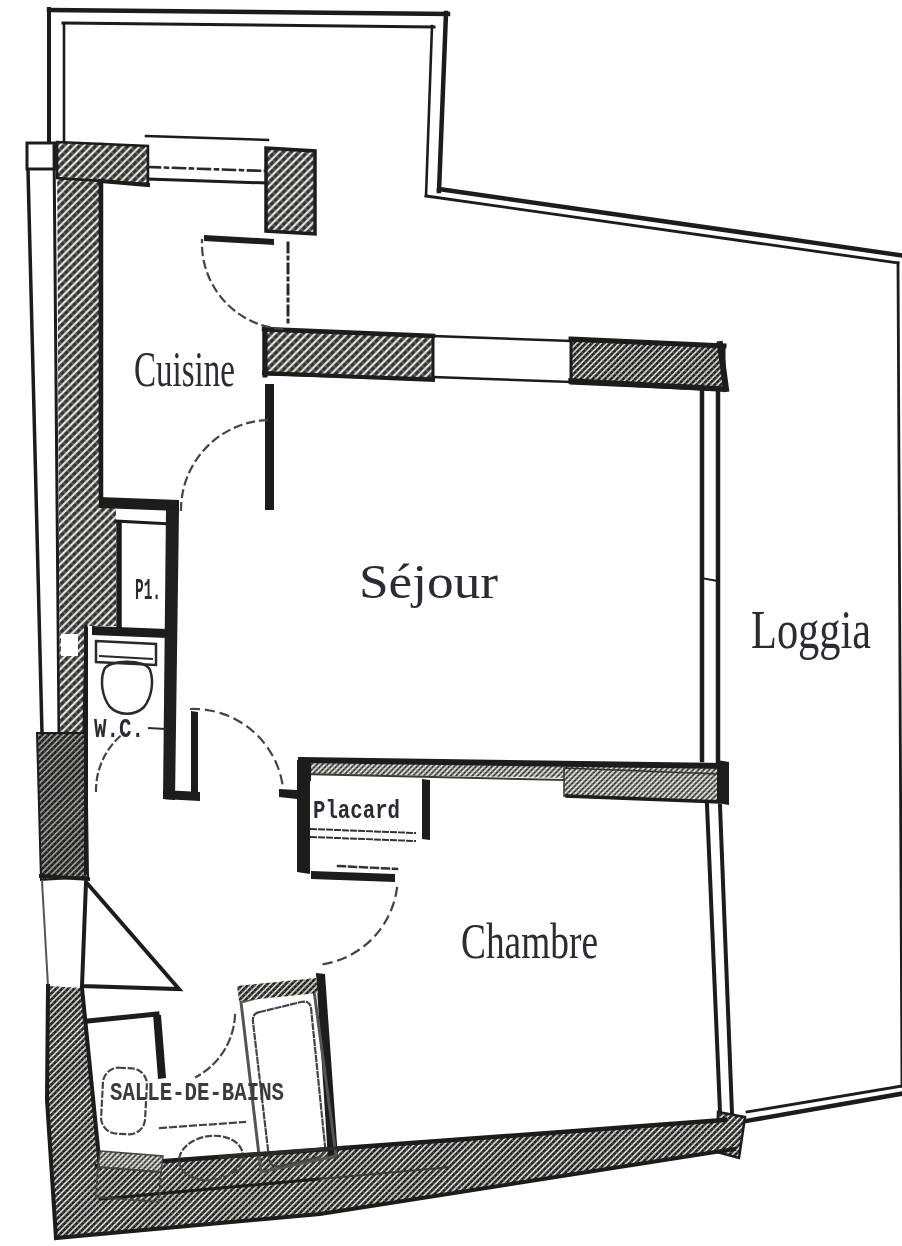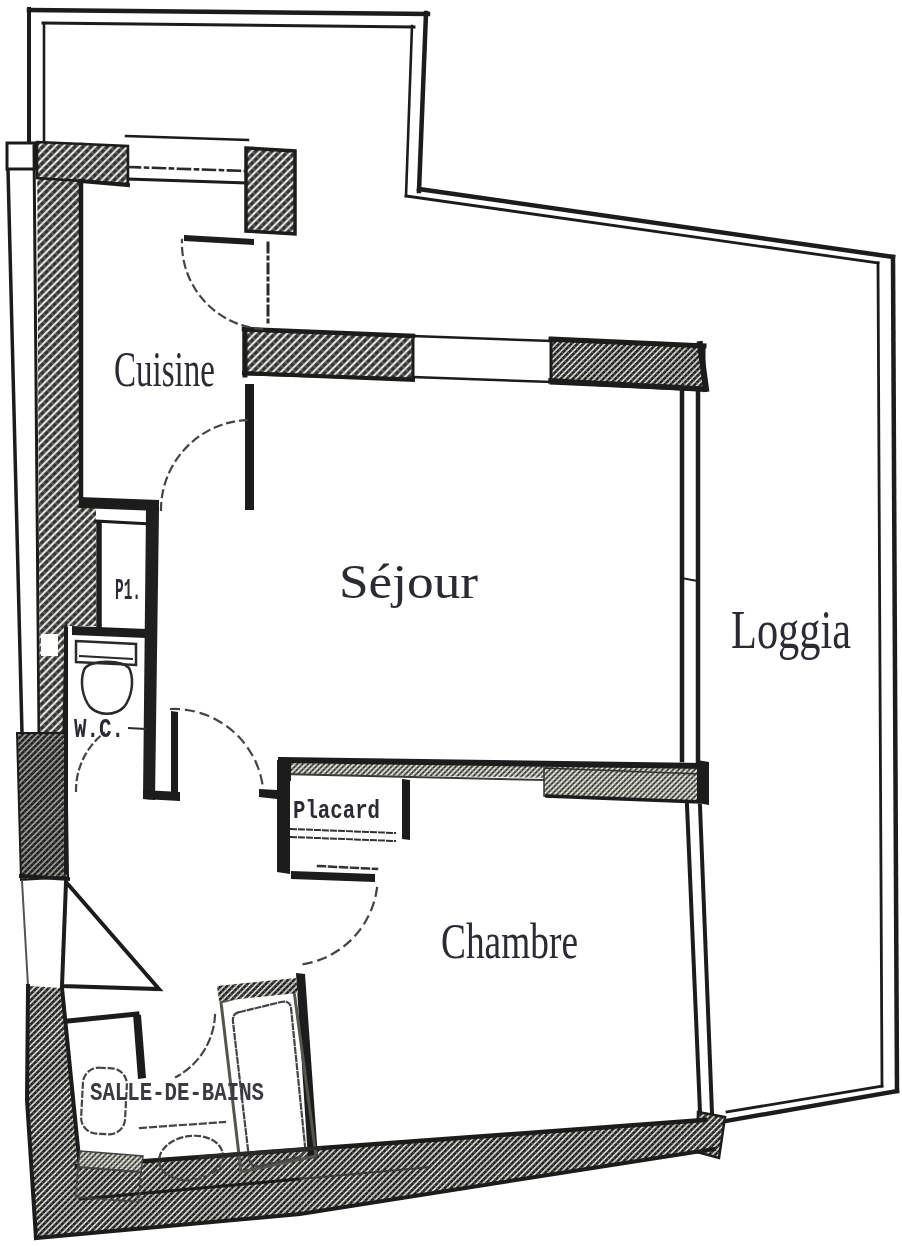--- a/index.html
+++ b/index.html
@@ -1,16 +1,16 @@
 <!DOCTYPE html>
 <html><head>
 <meta charset="utf-8">
 <style>
 html,body{margin:0;padding:0;background:#ffffff;}
-#plan{width:802px;height:1246px;position:relative;font-family:"Liberation Sans",sans-serif;}
+#plan{width:802px;height:1246px;position:relative;font-family:"Liberation Sans",sans-serif;margin-left:20px;}
 svg{display:block;}
 </style>
 </head>
 <body>
 
 <div id="plan">
 <svg width="902" height="1246" viewBox="0 0 902 1246">
 <defs>
 <pattern id="hatch" patternUnits="userSpaceOnUse" width="5.7" height="5.7" patternTransform="rotate(-45)">
   <rect width="5.7" height="5.7" fill="#e9e9e4"></rect>

